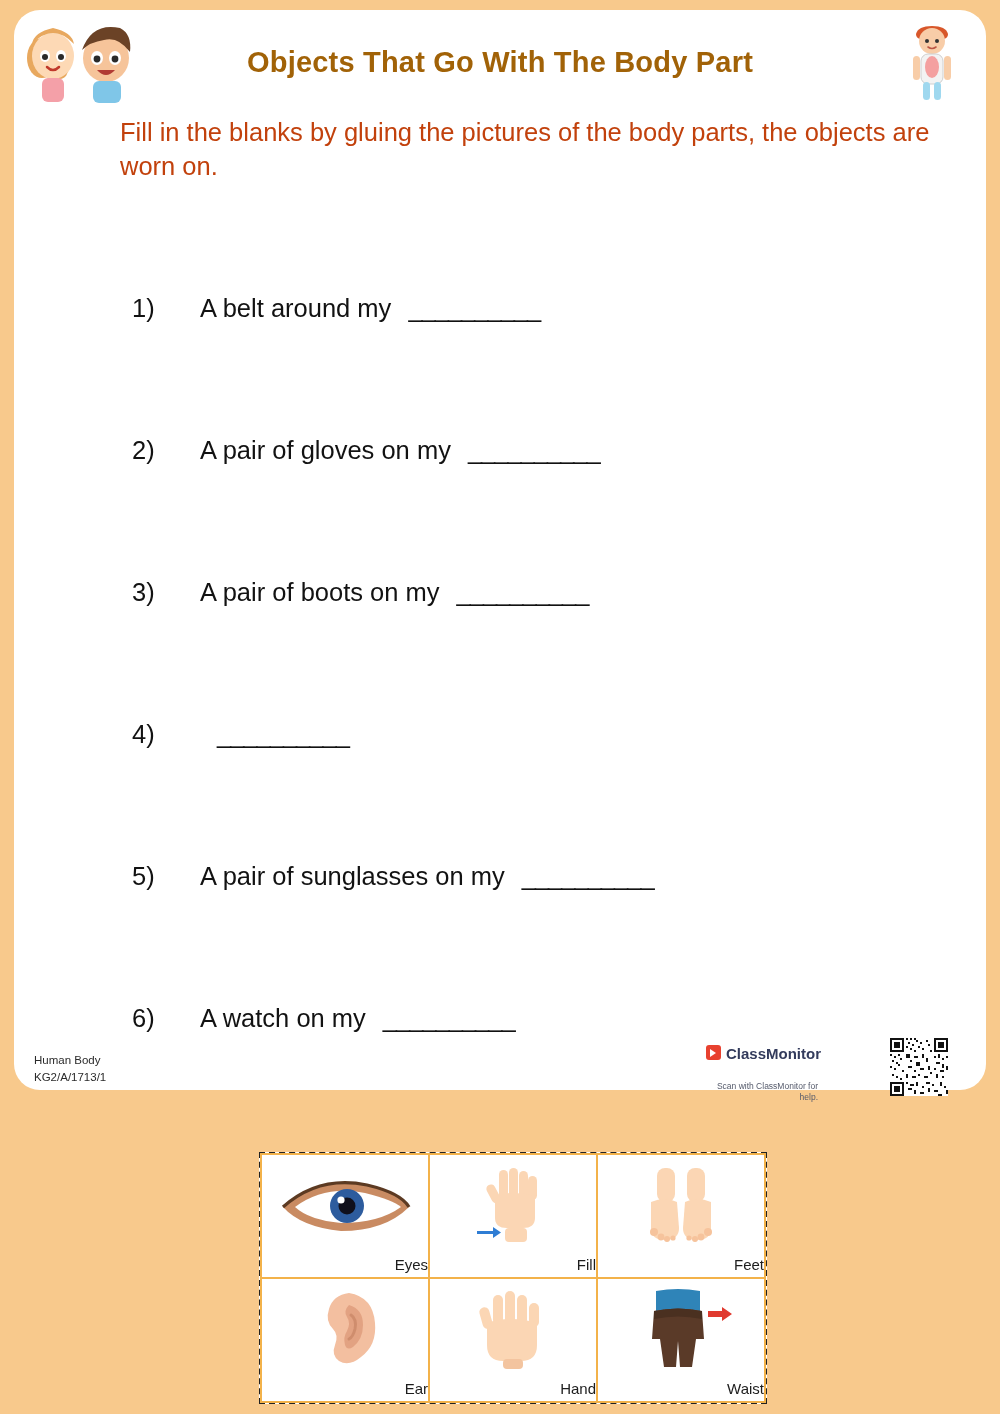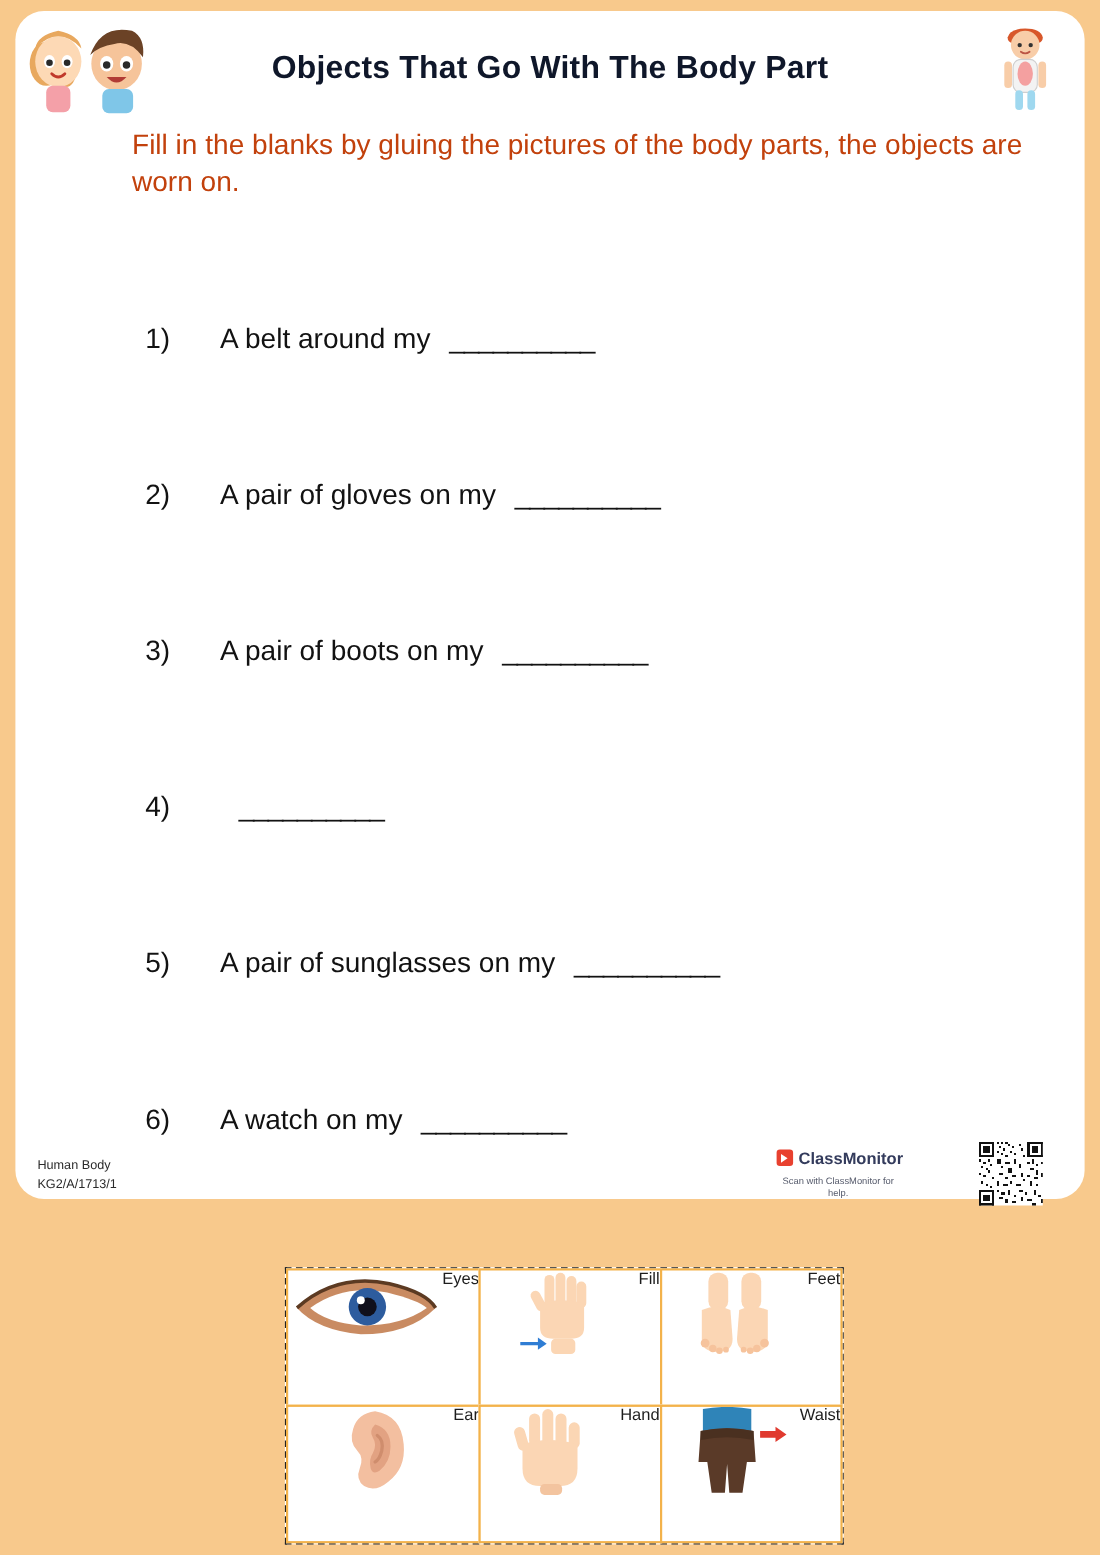--- a/index.html
+++ b/index.html
@@ -24,21 +24,21 @@
     border-radius: 26px;
   }
   .header {
     position: relative;
     height: 92px;
   }
   .title {
     position: absolute;
     left: 0; right: 0; top: 36px;
     text-align: center;
-    color: #0f172a;
+    color: #a16207;
     font-size: 29px;
     font-weight: bold;
     letter-spacing: 0.2px;
   }
   .instructions {
     position: absolute;
     left: 106px; top: 106px;
     width: 860px;
     font-size: 25.5px;
     color: #c2410c;
@@ -94,25 +94,25 @@
     border-left: 6px solid #fff;
     border-top: 4px solid transparent;
     border-bottom: 4px solid transparent;
   }
   .brand-name {
     font-size: 15px;
     font-weight: bold;
     color: #333b5c;
   }
   .brand-sub {
-    margin-top: 6px;
+    margin-top: 19px;
     font-size: 8.5px;
     color: #555a6b;
     line-height: 1.3;
-    text-align: center;
+    text-align: right;
     width: 112px;
   }
   .qr {
     position: absolute;
     right: 38px; top: 1028px;
     width: 58px; height: 58px;
   }
   
   .kids-left { position: absolute; left: 6px; top: 4px; width: 130px; height: 92px; }
   .kid-right { position: absolute; right: 26px; top: 14px; width: 56px; height: 78px; }
@@ -126,22 +126,22 @@
     display: grid;
     grid-template-columns: 1fr 1fr 1fr;
     grid-template-rows: 1fr 1fr;
   }
   .tile {
     border: 2px solid #f3b24a;
     background: #fff;
     margin: -1px;
     position: relative;
     display: flex;
-    flex-direction: row;
-    align-items: flex-start;
+    flex-direction: column;
+    align-items: flex-end;
     justify-content: flex-end;
     padding-bottom: 4px;
   }
   .tile-art {
     flex: 1;
     width: 100%;
     display: flex;
     align-items: center;
     justify-content: center;
   }

